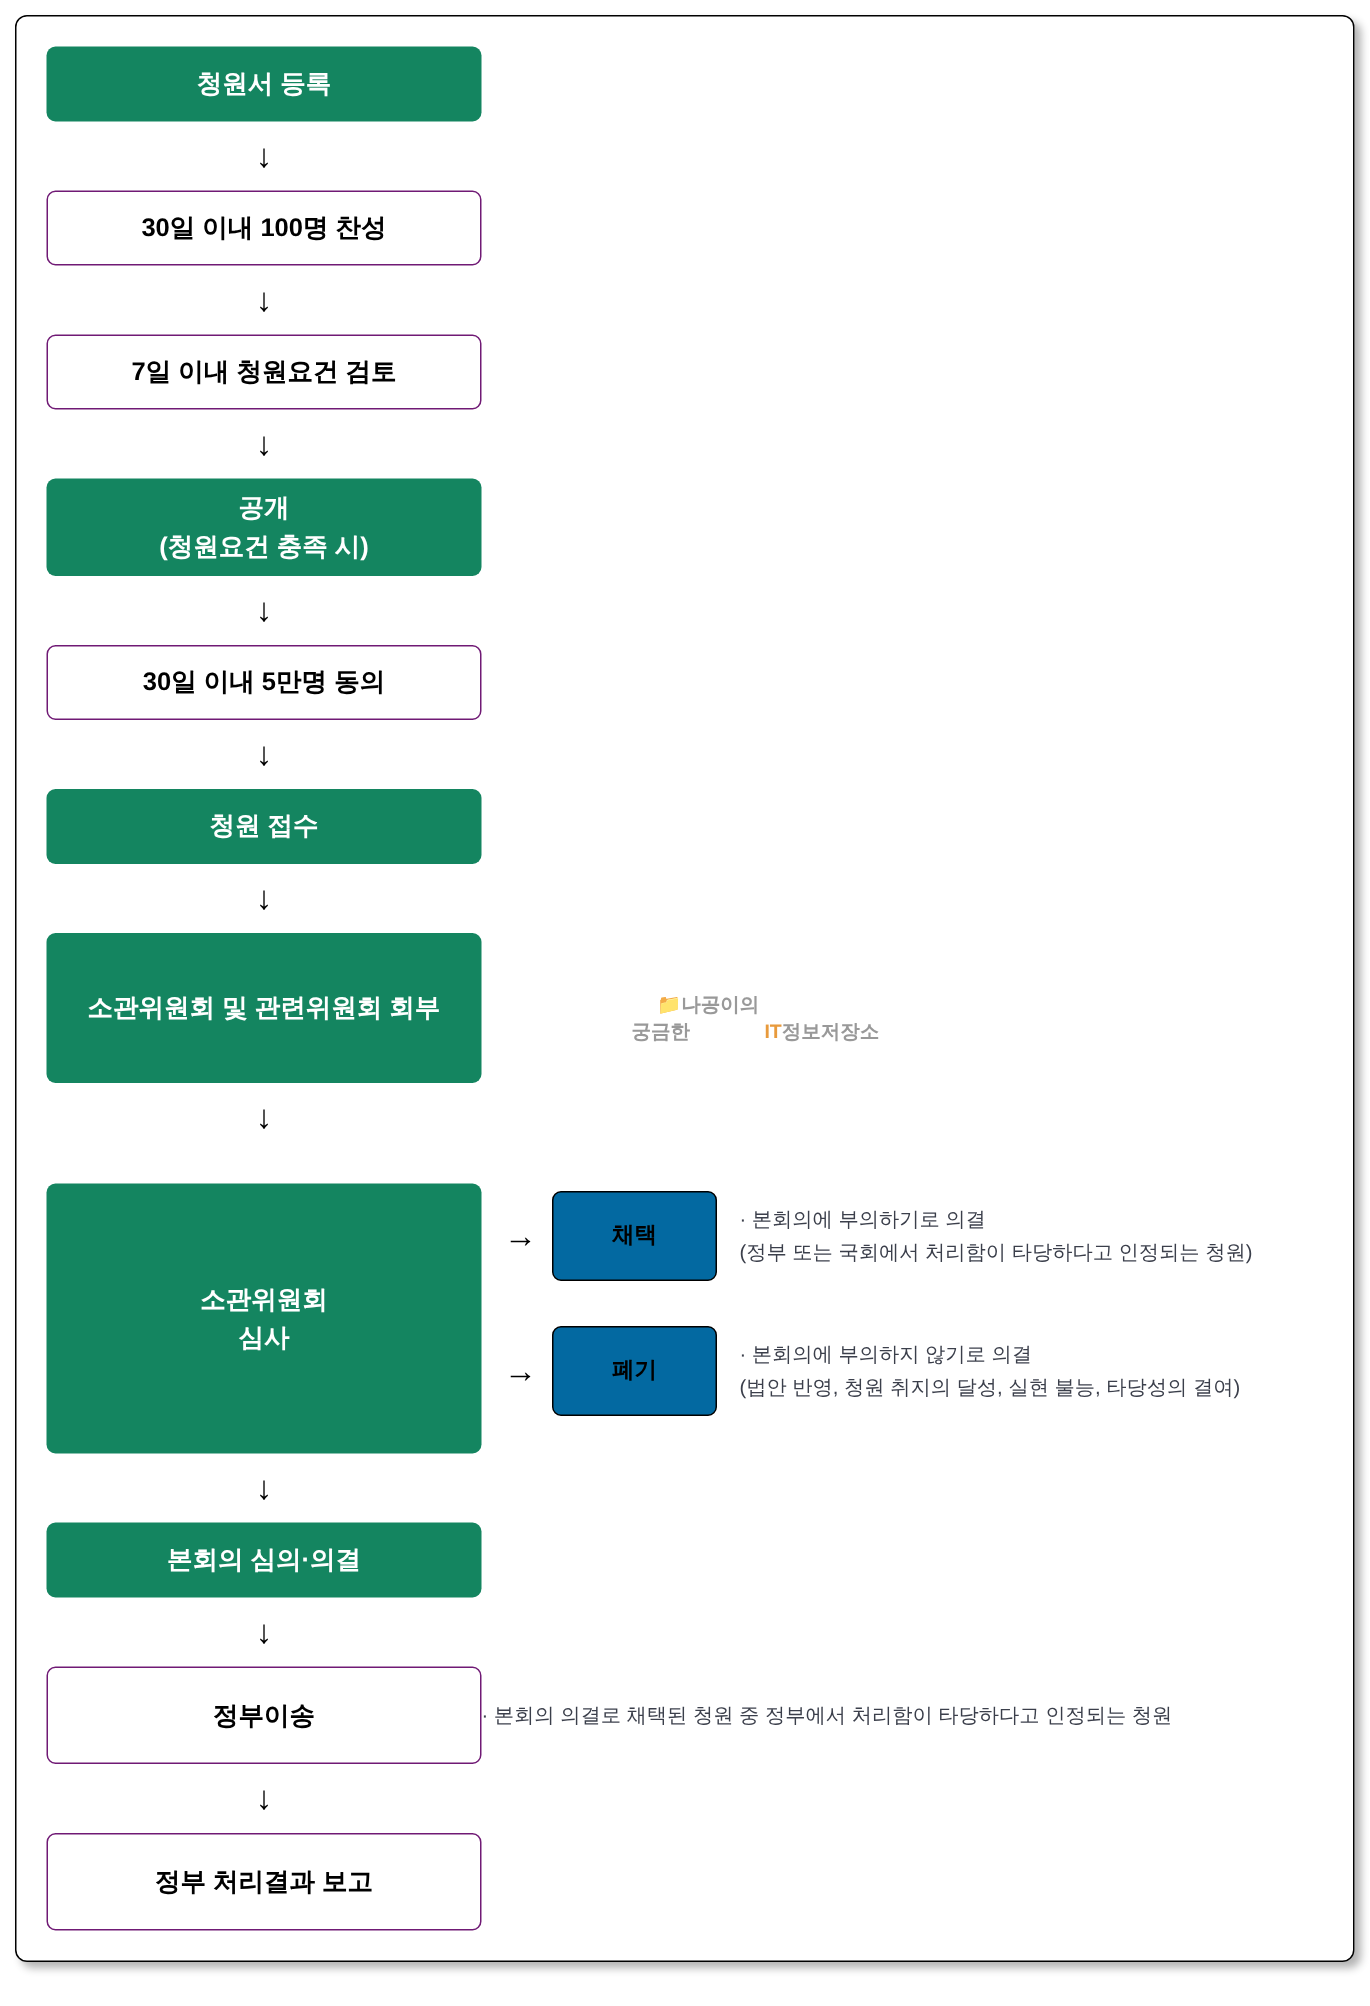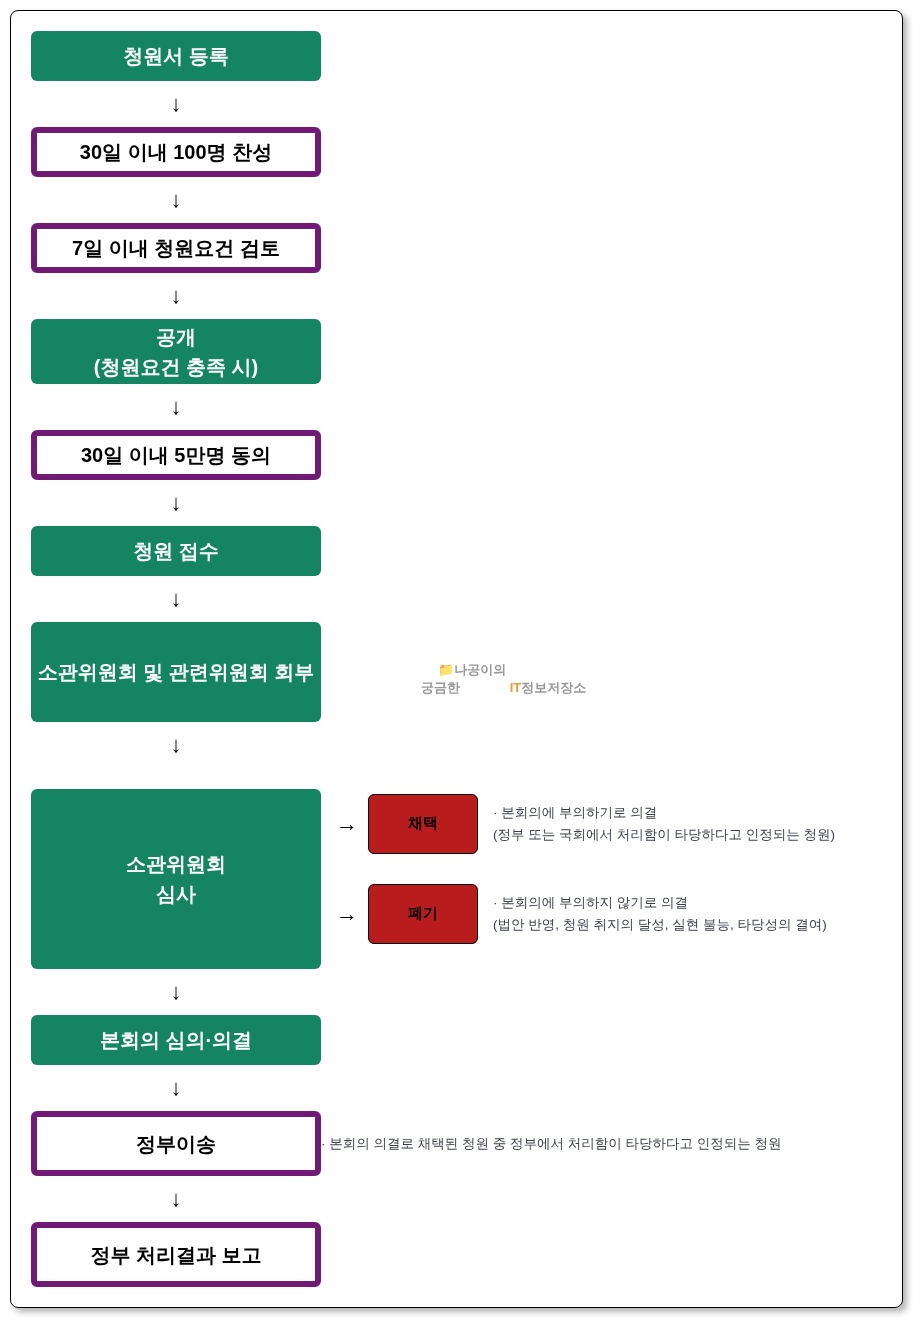--- a/index.html
+++ b/index.html
@@ -20,29 +20,29 @@
       width: 290px;
       display: flex;
       flex-direction: column;
       align-items: center;
     }
     .box {
       width: 290px;
       border-radius: 6px;
       text-align: right;
       font-weight: bold;
-      font-size: 20px;
+      font-size: 17px;
       line-height: 1.5;
       display: flex;
       flex-direction: column;
       justify-content: center;
       align-items: center;
     }
     .box-green { background: #148560; color: #fff; border: none; }
-    .box-white { background: #fff; color: #000; border: 6px solid #701a75; }
+    .box-white { background: #fff; color: #000; border: 1px solid #701a75; }
     .h-50 { height: 50px; }
     .h-65 { height: 65px; }
     .h-100 { height: 100px; }
     .h-180 { height: 180px; }
     .arrow-down {
       font-size: 22px;
       margin: 10px 0;
       color: #000;
     }
     .row {
@@ -64,21 +64,21 @@
     .arrow-right {
       font-size: 22px;
       margin-right: 10px;
       color: #000;
     }
     .small-box {
       width: 110px;
       height: 60px;
       border-radius: 6px;
       border: 1px solid #000;
-      background: #b91c1c;
+      background: #0369a1;
       color: #000;
       font-weight: bold;
       font-size: 15px;
       display: flex;
       justify-content: center;
       align-items: center;
       text-align: center;
     }
     .note {
       font-size: 13.5px;

